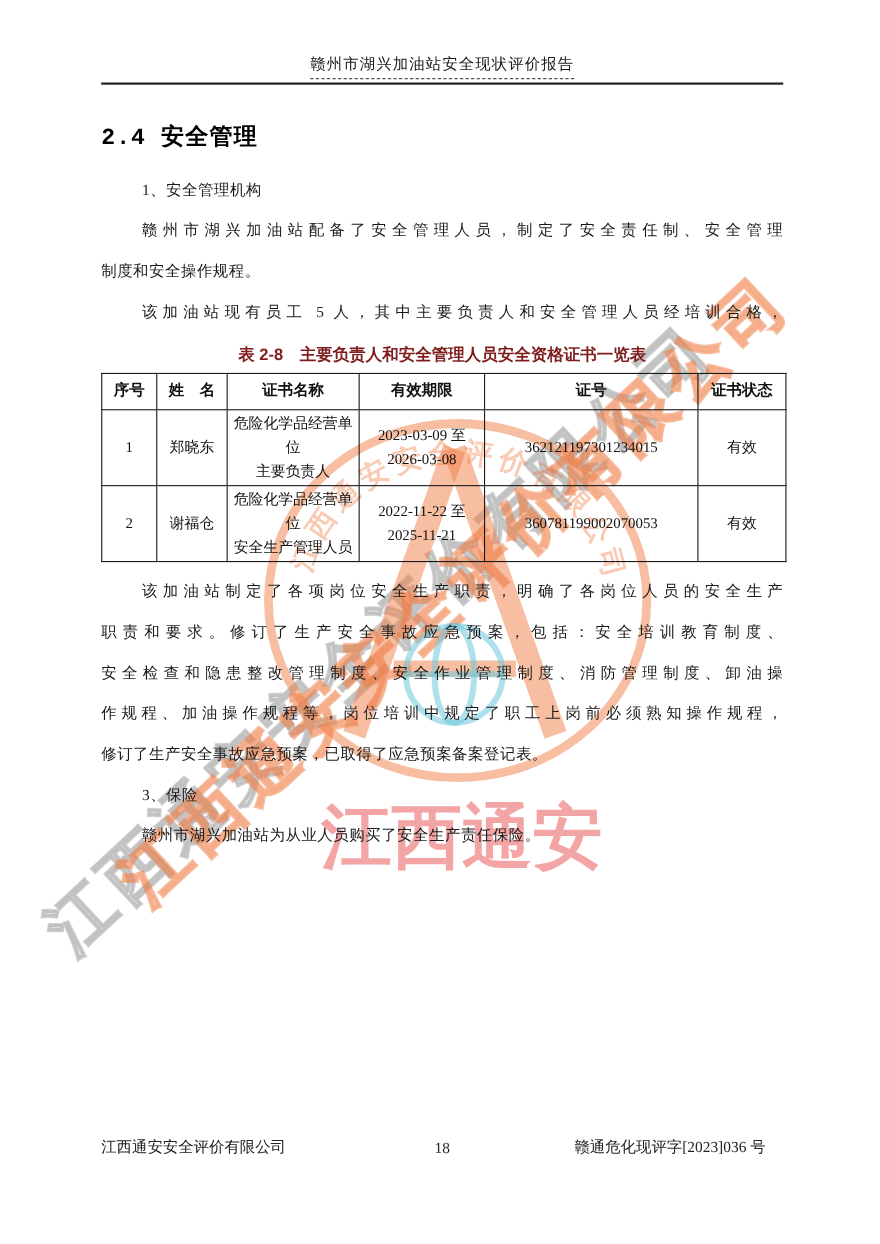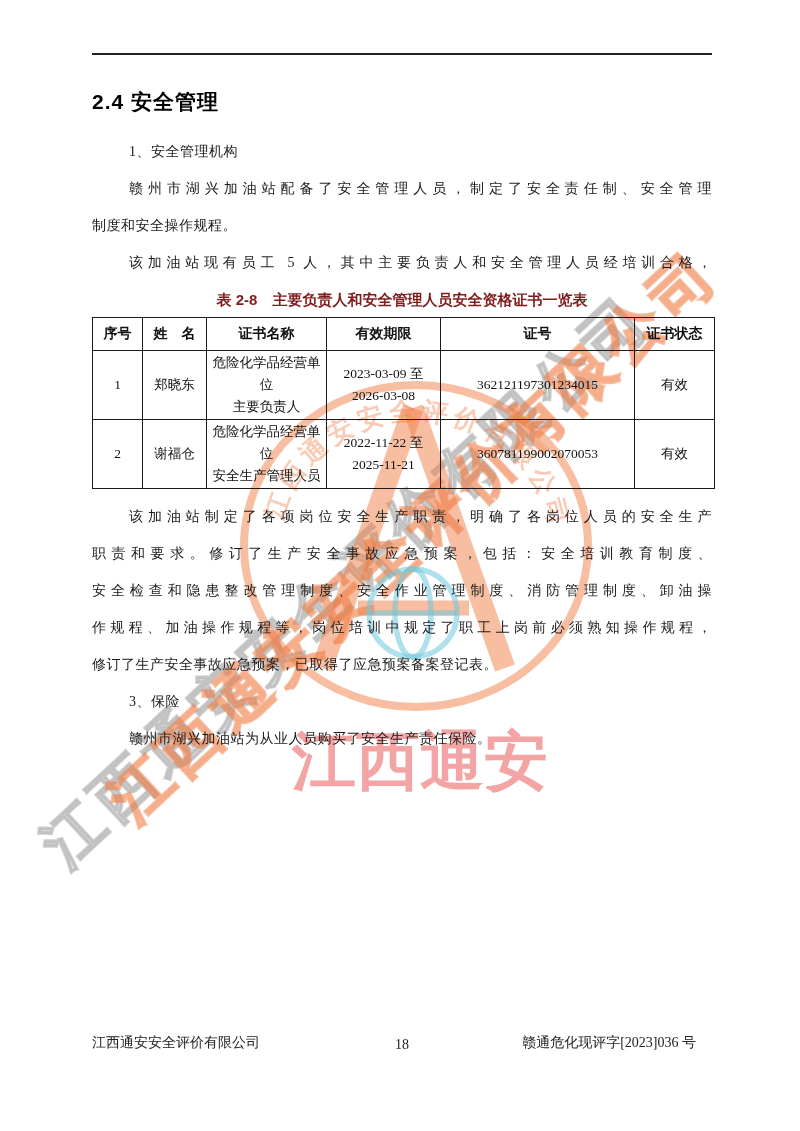--- a/index.html
+++ b/index.html
@@ -36,21 +36,21 @@
   .wm-seal{position:absolute;left:236px;top:368px;}
   
   .content{position:relative;z-index:2;padding:0 88px 0 92px;}
   .hdr{padding-top:50px;text-align:center;}
   .hdr-title{
     display:inline-block;font-size:14px;letter-spacing:1px;
     border-bottom:1px dashed #555;padding-bottom:3px;
   }
   .hdr-rule{border:none;border-top:2px solid #222;margin:3px 0 0 0;}
   .sec-heading{
-    margin:33px 0 0 0;font-family:Liberation Sans, sans-serif;
+    margin:33px 0 0 0;font-family:Liberation Mono, monospace;
     font-size:21px;font-weight:bold;letter-spacing:1px;color:#000;
   }
   .para{margin:0;}
   .pline{
     box-sizing:border-box;width:100%;height:37px;line-height:37px;
     font-size:14px;letter-spacing:0.5px;
   }
   .pline.just{text-align:justify;text-align-last:justify;}
   .pline.indent{padding-left:37px;}
   .block1{margin-top:17px;}
@@ -105,20 +105,21 @@
         <path d="M133,245 L221,245"></path>
       </g>
     </svg>
 
     <div class="wm-red">江西通安</div>
   </div>
 
   <div class="content">
 
     <div class="hdr">
+      <span class="hdr-title">赣州市湖兴加油站安全现状评价报告</span>
       <hr class="hdr-rule">
     </div>
 
     <h2 class="sec-heading">2.4 安全管理</h2>
 
     <div class="para block1">
       <div class="pline indent">1、安全管理机构</div>
       <div class="pline indent just">赣州市湖兴加油站配备了安全管理人员，制定了安全责任制、安全管理</div>
       <div class="pline">制度和安全操作规程。</div>
       <div class="pline indent just">该加油站现有员工 5 人，其中主要负责人和安全管理人员经培训合格，</div>

